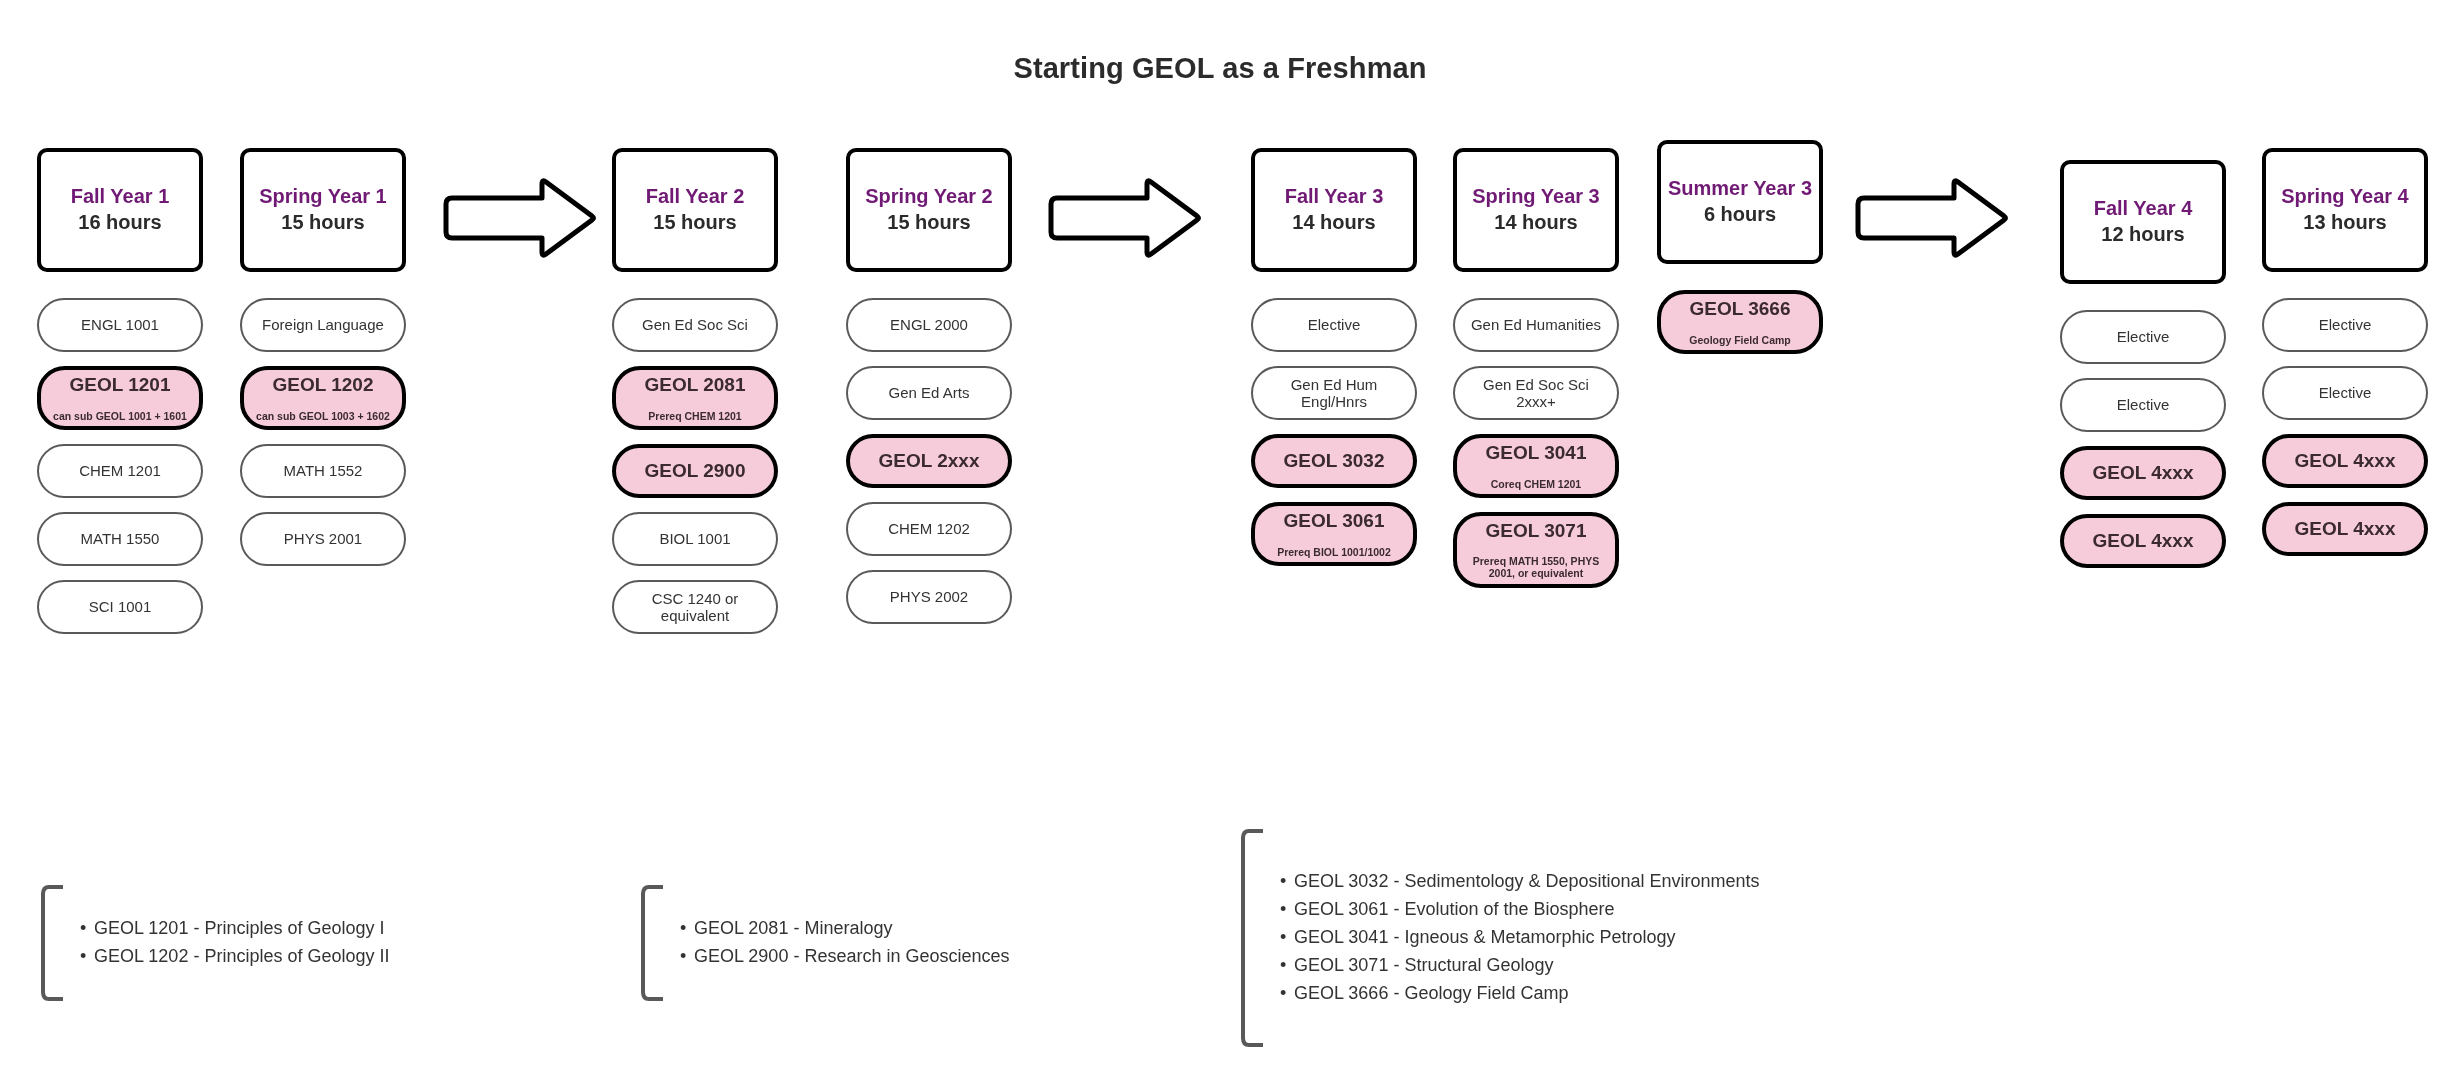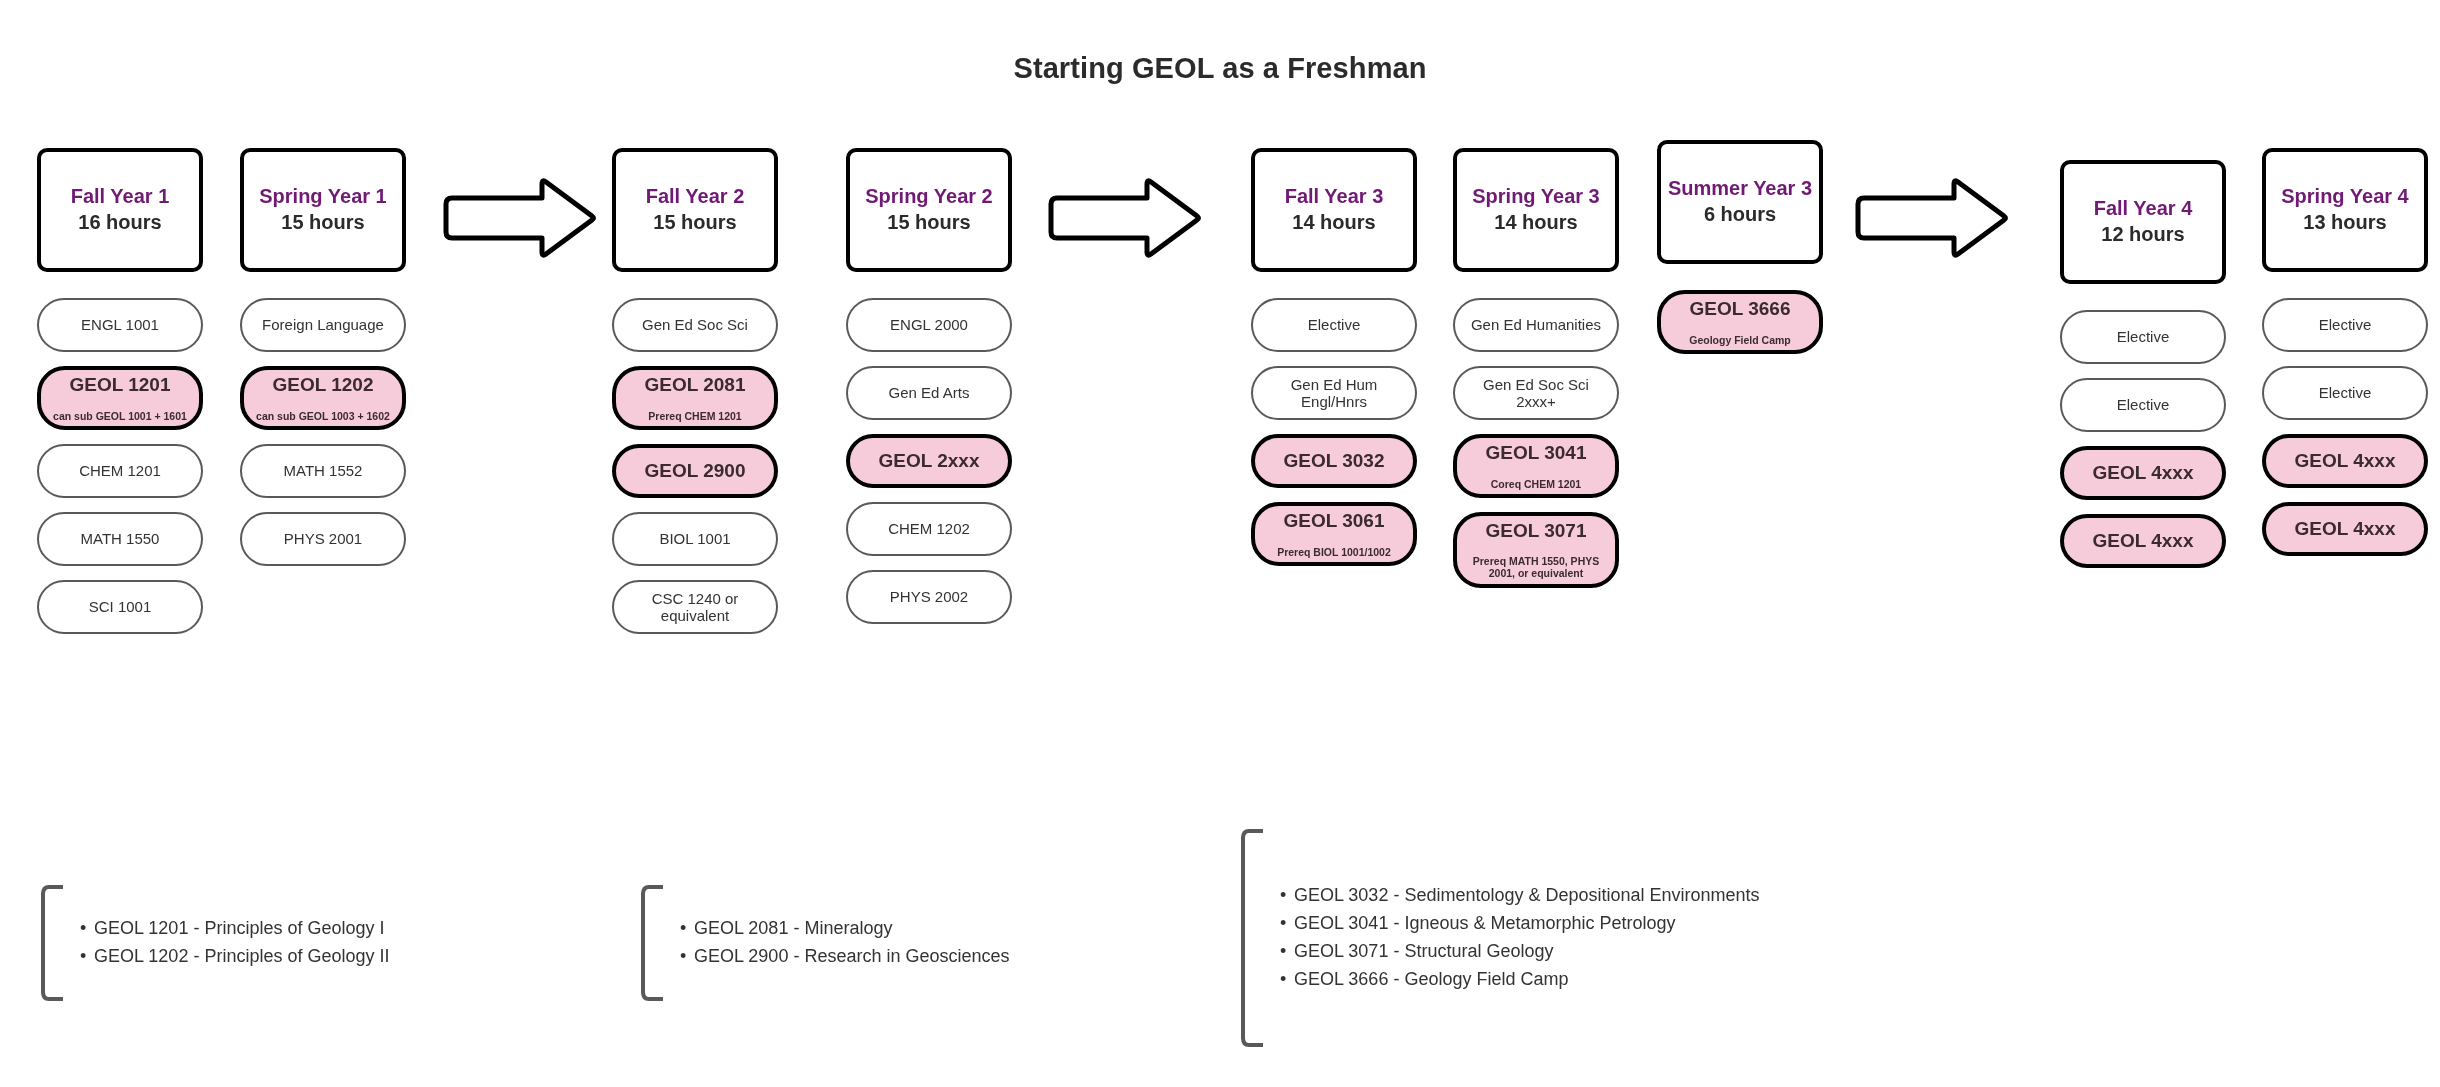--- a/index.html
+++ b/index.html
@@ -364,18 +364,19 @@
         <div class="legend-line"><span class="bullet">•</span><span>GEOL 2081 - Mineralogy</span></div>
         <div class="legend-line"><span class="bullet">•</span><span>GEOL 2900 - Research in Geosciences</span></div>
       </div>
     </div>
     <div class="legend" style="left: 1240px; top: 828px; height: 220px;">
       <div class="bracket"><svg width="24" height="220" viewBox="0 0 24 220" preserveAspectRatio="none">
           <path d="M23 3 H9 Q3 3 3 10 V210 Q3 217 9 217 H23" fill="none" stroke="#595959" stroke-width="4"></path>
         </svg></div>
       <div class="legend-items">
         <div class="legend-line"><span class="bullet">•</span><span>GEOL 3032 - Sedimentology &amp; Depositional Environments</span></div>
+        <div class="legend-line"><span class="bullet">•</span><span>GEOL 3061 - Evolution of the Biosphere</span></div>
         <div class="legend-line"><span class="bullet">•</span><span>GEOL 3041 - Igneous &amp; Metamorphic Petrology</span></div>
         <div class="legend-line"><span class="bullet">•</span><span>GEOL 3071 - Structural Geology</span></div>
         <div class="legend-line"><span class="bullet">•</span><span>GEOL 3666 - Geology Field Camp</span></div>
       </div>
     </div>
   </div>
 
 </body></html>

